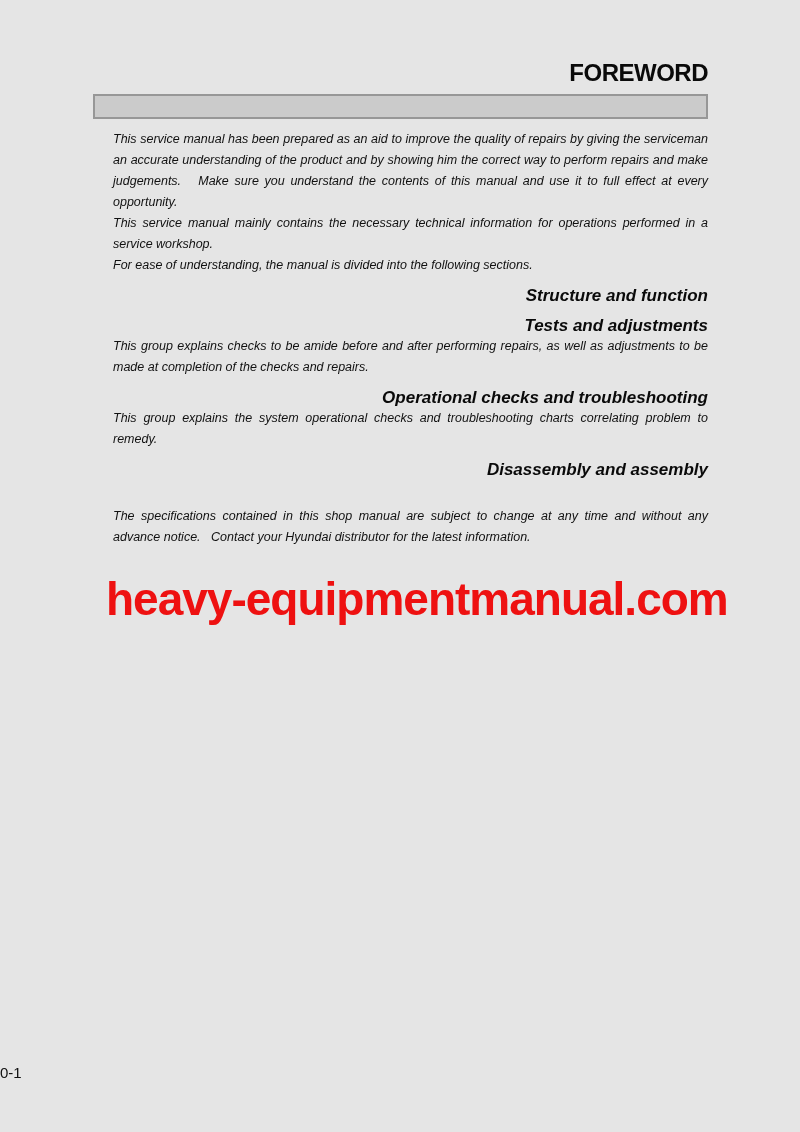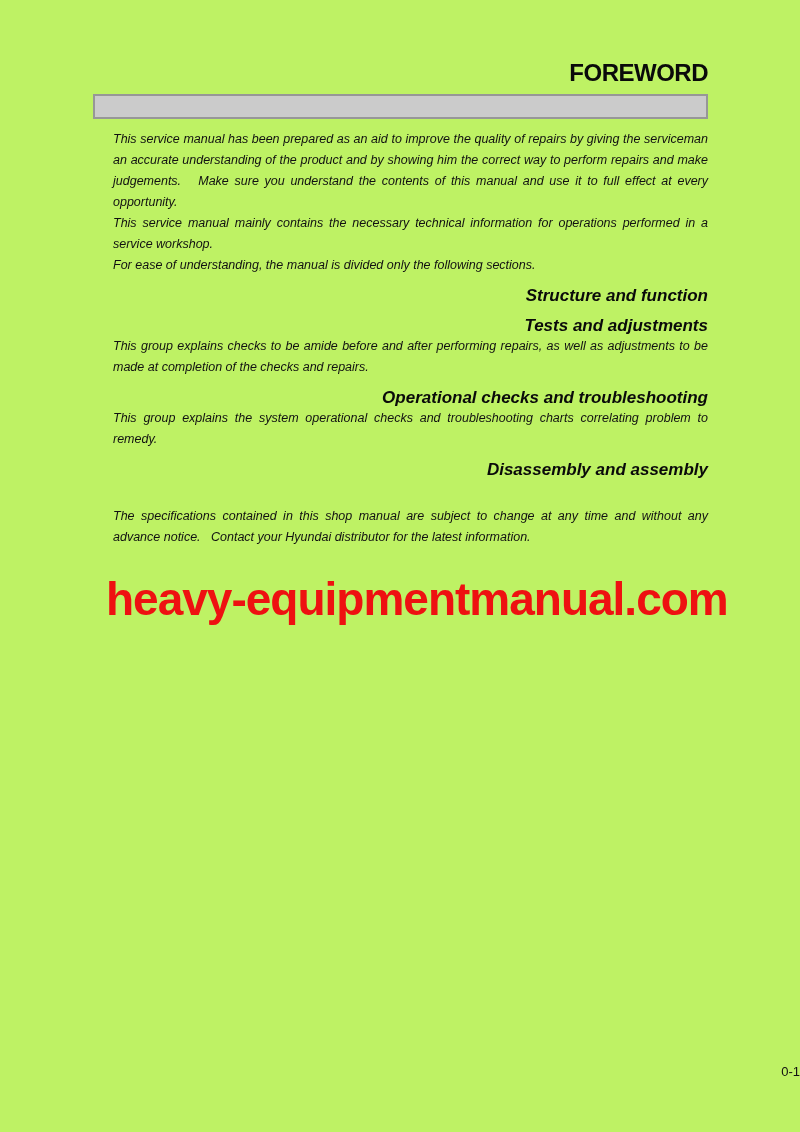--- a/index.html
+++ b/index.html
@@ -1,21 +1,21 @@
 <!DOCTYPE html>
 <html><head>
 <meta charset="utf-8">
 <style>
   * { margin: 0; padding: 0; box-sizing: border-box; }
   html, body { background: #ffffff; }
   .page {
     position: relative;
     width: 800px;
     height: 1132px;
-    background: #bef264;
+    background: #e5e5e5;
     font-family: "Liberation Sans", "DejaVu Sans", sans-serif;
     color: #111111;
     overflow: hidden;
   }
   .page-header {
     padding-top: 60px;
   }
   .foreword-title {
     margin: 0 92px 0 0;
     text-align: right;
@@ -70,41 +70,41 @@
     letter-spacing: -1px;
     white-space: nowrap;
     z-index: 5;
     margin-top: 40px;
   }
   .page-number {
     position: absolute;
     top: 1064px;
     left: 0;
     width: 100%;
-    text-align: right;
-    font-size: 13px;
+    text-align: left;
+    font-size: 15px;
     color: #111111;
   }
 </style>
 </head>
 <body>
 
 <div class="page">
 
   <div class="page-header">
     <h1 class="foreword-title">FOREWORD</h1>
     <div class="title-bar" style="background: rgb(203, 203, 203); border-color: rgb(151, 151, 151);"></div>
   </div>
 
 
   <div class="body-text">
 
     <p>This service manual has been prepared as an aid to improve the quality of repairs by giving the serviceman an accurate understanding of the product and by showing him the correct way to perform repairs and make judgements.   Make sure you understand the contents of this manual and use it to full effect at every opportunity.</p>
     <p>This service manual mainly contains the necessary technical information for operations performed in a service workshop.</p>
-    <p>For ease of understanding, the manual is divided only the following sections.</p>
+    <p>For ease of understanding, the manual is divided into the following sections.</p>
 
     <div class="subsection">
       <h3>Structure and function</h3>
     </div>
 
     <div class="subsection">
       <h3>Tests and adjustments</h3>
       <p>This group explains checks to be amide before and after performing repairs, as well as adjustments to be made at completion of the checks and repairs.</p>
     </div>
 

